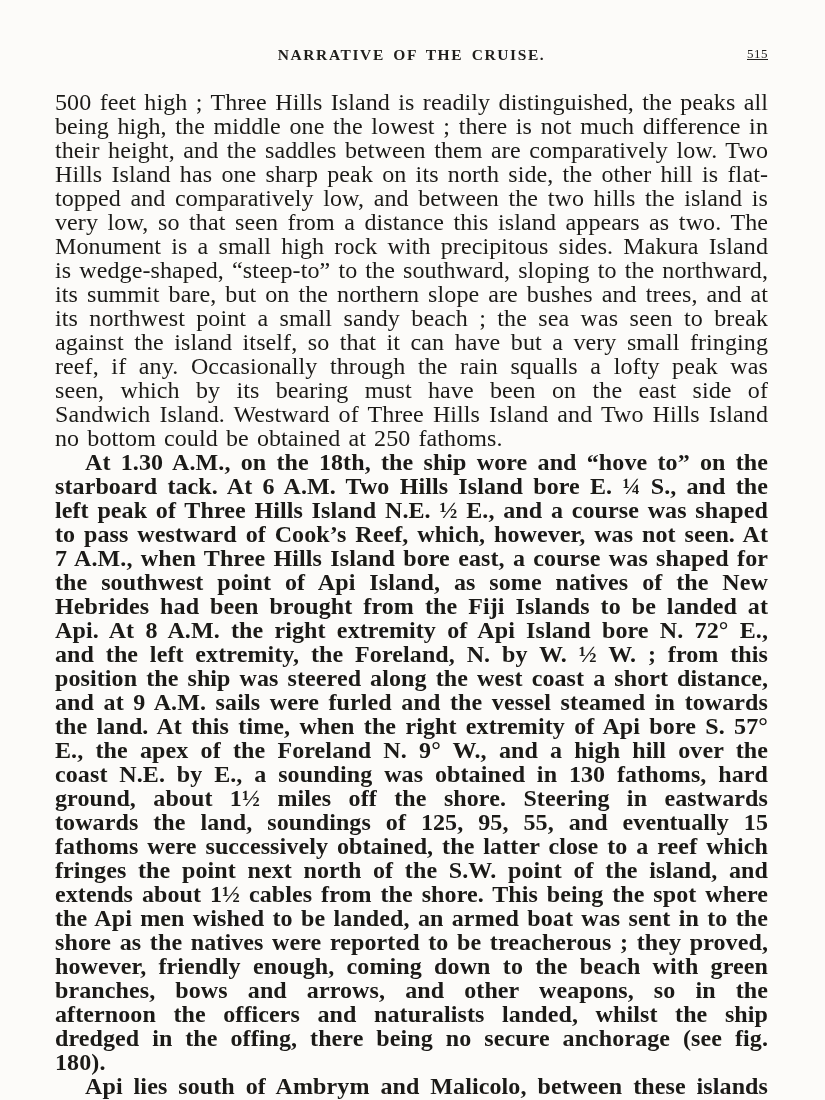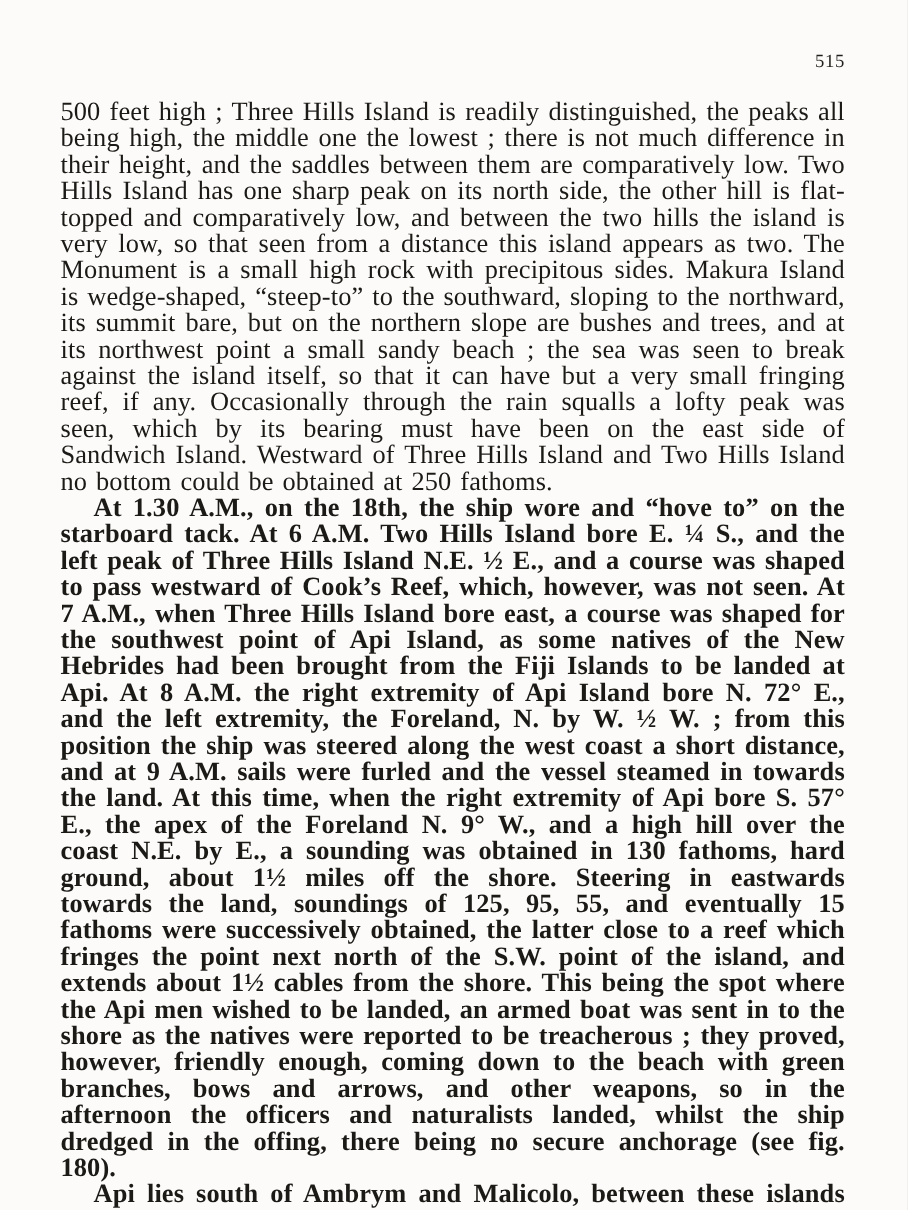--- a/index.html
+++ b/index.html
@@ -30,23 +30,24 @@
     font-weight: bold;
     font-size: 15.5px;
     letter-spacing: 1.6px;
     word-spacing: 3px;
     color: #201f1c;
   }
   .page-number {
     position: absolute;
     right: 0;
     top: 0;
-    font-size: 17px;
+    font-size: 13px;
     letter-spacing: 0.5px;
     color: #201f1c;
+    text-decoration: underline;
   }
   .body-text {
     font-size: 24px;
     line-height: 24px;
     text-align: justify;
     word-spacing: 2px;
     letter-spacing: 0.1px;
   }
   .para {
     margin: 0;
@@ -54,20 +55,21 @@
   .para.indent {
     text-indent: 30px;
     font-weight: bold;
   }
 </style>
 </head>
 <body>
 
 <div class="page">
   <div class="header">
+    <span class="running-title">NARRATIVE OF THE CRUISE.</span>
     <span class="page-number">515</span>
   </div>
   <div class="body-text">
     <p class="para no-indent">500 feet high ; Three Hills Island is readily distinguished, the peaks all being high, the middle one the lowest ; there is not much difference in their height, and the saddles between them are comparatively low.  Two Hills Island has one sharp peak on its north side, the other hill is flat-topped and comparatively low, and between the two hills the island is very low, so that seen from a distance this island appears as two.  The Monument is a small high rock with precipitous sides.  Makura Island is wedge-shaped, “steep-to” to the southward, sloping to the northward, its summit bare, but on the northern slope are bushes and trees, and at its northwest point a small sandy beach ; the sea was seen to break against the island itself, so that it can have but a very small fringing reef, if any.  Occasionally through the rain squalls a lofty peak was seen, which by its bearing must have been on the east side of Sandwich Island.  Westward of Three Hills Island and Two Hills Island no bottom could be obtained at 250 fathoms.</p>
     <p class="para indent">At 1.30 A.M., on the 18th, the ship wore and “hove to” on the starboard tack.  At 6 A.M. Two Hills Island bore E. ¼ S., and the left peak of Three Hills Island N.E. ½ E., and a course was shaped to pass westward of Cook’s Reef, which, however, was not seen. At 7 A.M., when Three Hills Island bore east, a course was shaped for the southwest point of Api Island, as some natives of the New Hebrides had been brought from the Fiji Islands to be landed at Api.  At 8 A.M. the right extremity of Api Island bore N. 72° E., and the left extremity, the Foreland, N. by W. ½ W. ; from this position the ship was steered along the west coast a short distance, and at 9 A.M. sails were furled and the vessel steamed in towards the land.  At this time, when the right extremity of Api bore S. 57° E., the apex of the Foreland N. 9° W., and a high hill over the coast N.E. by E., a sounding was obtained in 130 fathoms, hard ground, about 1½ miles off the shore.  Steering in eastwards towards the land, soundings of 125, 95, 55, and eventually 15 fathoms were successively obtained, the latter close to a reef which fringes the point next north of the S.W. point of the island, and extends about 1½ cables from the shore.  This being the spot where the Api men wished to be landed, an armed boat was sent in to the shore as the natives were reported to be treacherous ; they proved, however, friendly enough, coming down to the beach with green branches, bows and arrows, and other weapons, so in the afternoon the officers and naturalists landed, whilst the ship dredged in the offing, there being no secure anchorage (see fig. 180).</p>
     <p class="para indent">Api lies south of Ambrym and Malicolo, between these islands and Efate or Sandwich Island, and in about the same latitude as the northern part of the Fiji group. The island is upwards of 20 miles long, and its highest peak is about 1500 feet above the sea level.  The island rises in steep slopes from the sea, with only here and there a stretch of flat shore land, and consists of a series of peaks and steep-sided valleys and ridges.  The whole is entirely covered with the densest possible vegetation, except on very small spots with difficulty discerned with a glass, where plots are cleared by the</p>
   </div>
 </div>
 
 </body></html>

